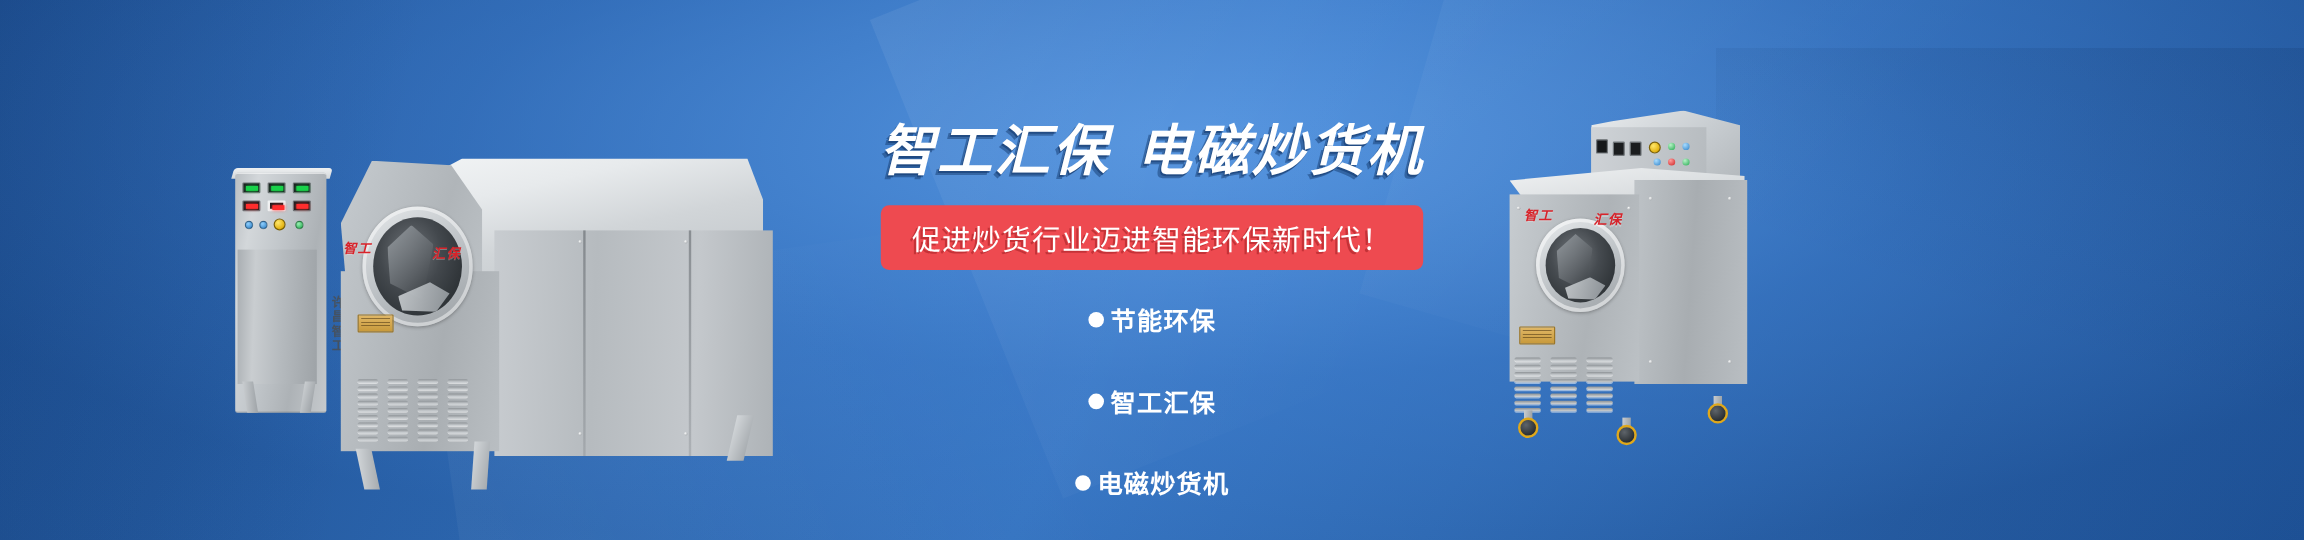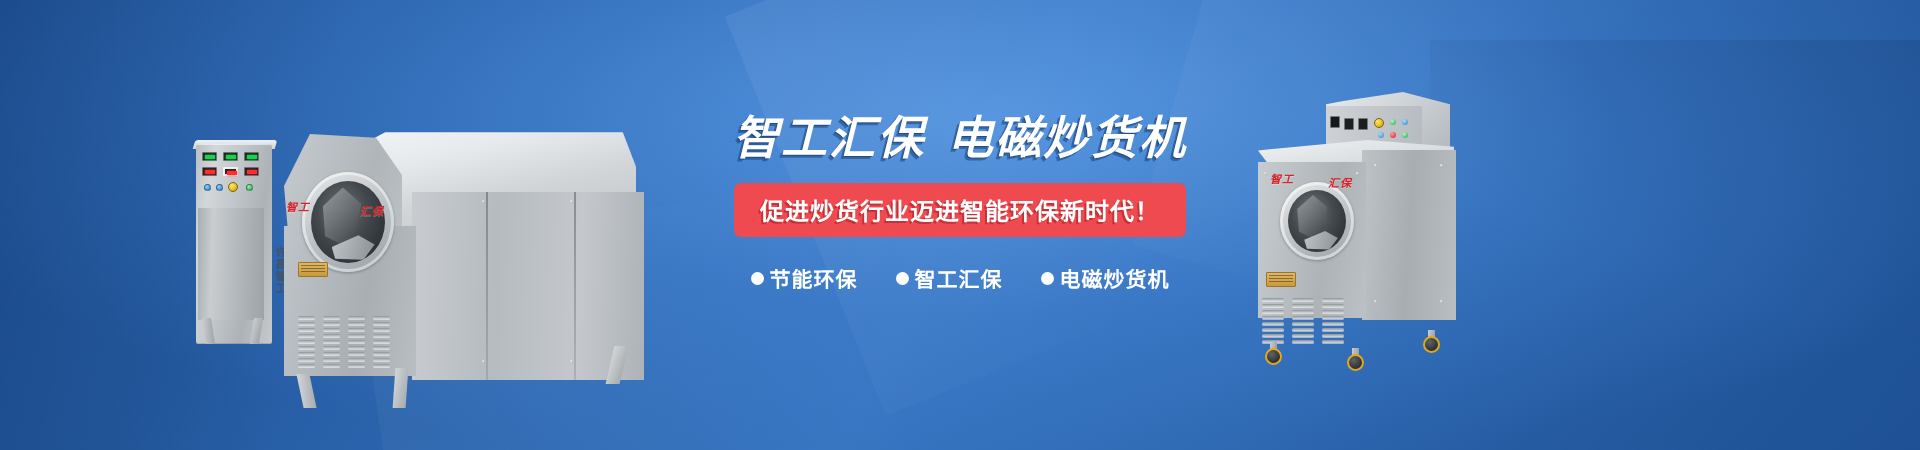--- a/index.html
+++ b/index.html
@@ -26,40 +26,40 @@
     transform:rotate(16deg); }
   .facet.f3{ bottom:-160px; left:380px; width:820px; height:420px;
     background:linear-gradient(75deg, rgba(255,255,255,0.045), rgba(255,255,255,0) 64%);
     transform:rotate(-8deg); }
   .facet.f4{ top:40px; left:1430px; width:520px; height:380px;
     background:linear-gradient(200deg, rgba(10,40,85,0.16), rgba(10,40,85,0) 58%); }
   .facet.f5{ top:0; left:0; width:430px; height:450px;
     background:linear-gradient(100deg, rgba(12,44,90,0.20), rgba(12,44,90,0) 70%); }
 
   
-  .copy{ position:absolute; left:700px; top:114px; width:520px; text-align:center; z-index:6; }
+  .copy{ position:absolute; left:700px; top:102px; width:520px; text-align:center; z-index:6; }
 
   .headline{
     font-size:46px; font-weight:bold; font-style:italic; color:#ffffff;
     letter-spacing:2px; line-height:1.05; white-space:nowrap;
     text-shadow: -3px 3px 0 rgba(16,50,100,0.45), -1px 1px 0 rgba(16,50,100,0.5);
   }
   .headline .gap{ display:inline-block; width:22px; }
 
   .ribbon-wrap{ margin-top:21px; display:flex; justify-content:center; }
   .ribbon{
     display:inline-block; background:#ee4a50; color:#ffffff;
-    font-size:24px; font-weight:bold; letter-spacing:1px; white-space:nowrap;
+    font-size:24px; font-weight:normal; letter-spacing:1px; white-space:nowrap;
     padding:9px 26px 10px; border-radius:7px;
     text-shadow: -2px 2px 0 rgba(150,26,30,0.48);
   }
 
   .features{
     margin-top:26px; display:flex; justify-content:center; align-items:center;
-    gap:38px; white-space:nowrap;
+    gap:38px; white-space:nowrap;flex-direction:column;
   }
   .feature{ display:flex; align-items:center; color:#ffffff; font-size:21px; font-weight:bold; letter-spacing:1px; }
   .dot{ width:13px; height:13px; border-radius:50%; background:#ffffff; margin-right:6px; flex:none; }
 
   
   .metal-a{ background:linear-gradient(100deg,#b9bec2 0%,#d3d7da 18%,#c2c7cb 42%,#adb2b6 70%,#c6cacd 100%); }
   .metal-b{ background:linear-gradient(92deg,#a9aeb2 0%,#c9cdd0 22%,#b5babe 55%,#9ea3a7 100%); }
   .edge{ box-shadow: inset 0 1px 0 rgba(255,255,255,0.55), inset 0 -1px 0 rgba(0,0,0,0.14); }
 
   

